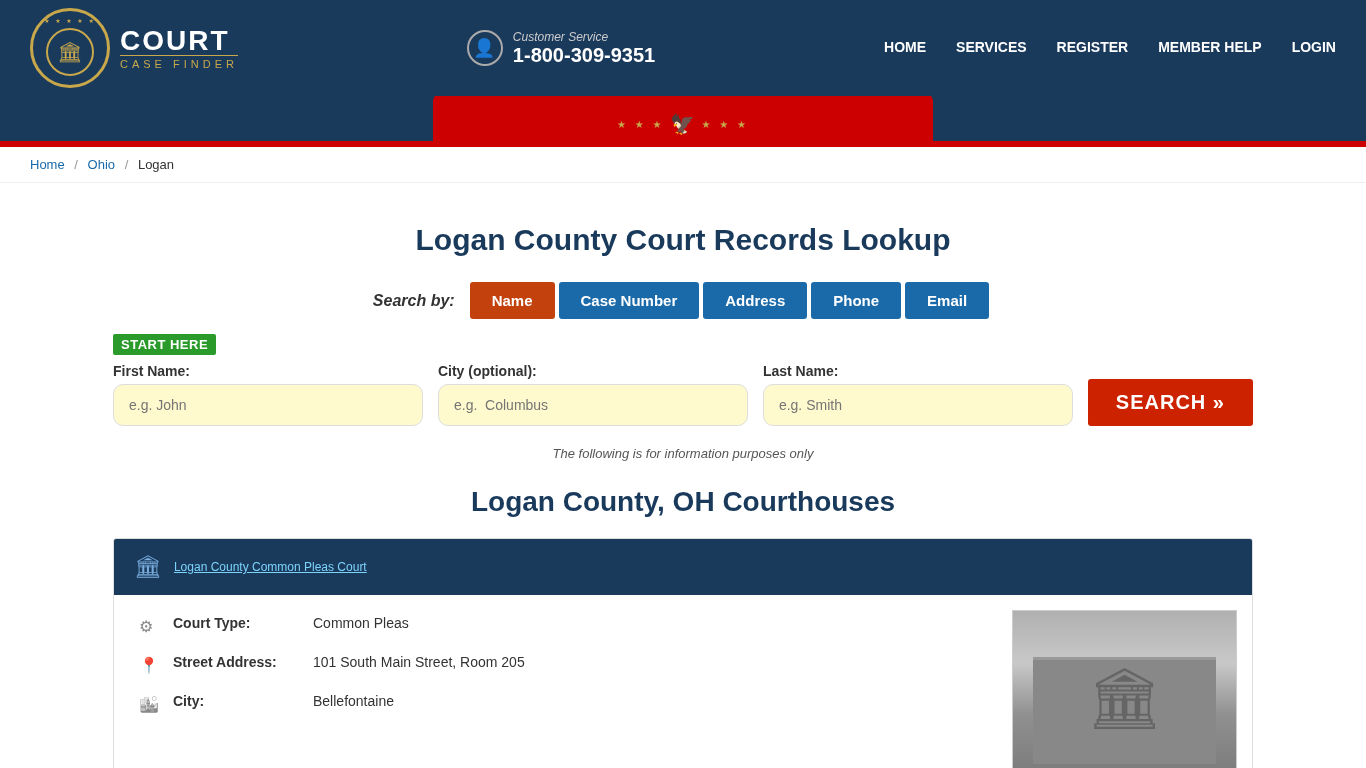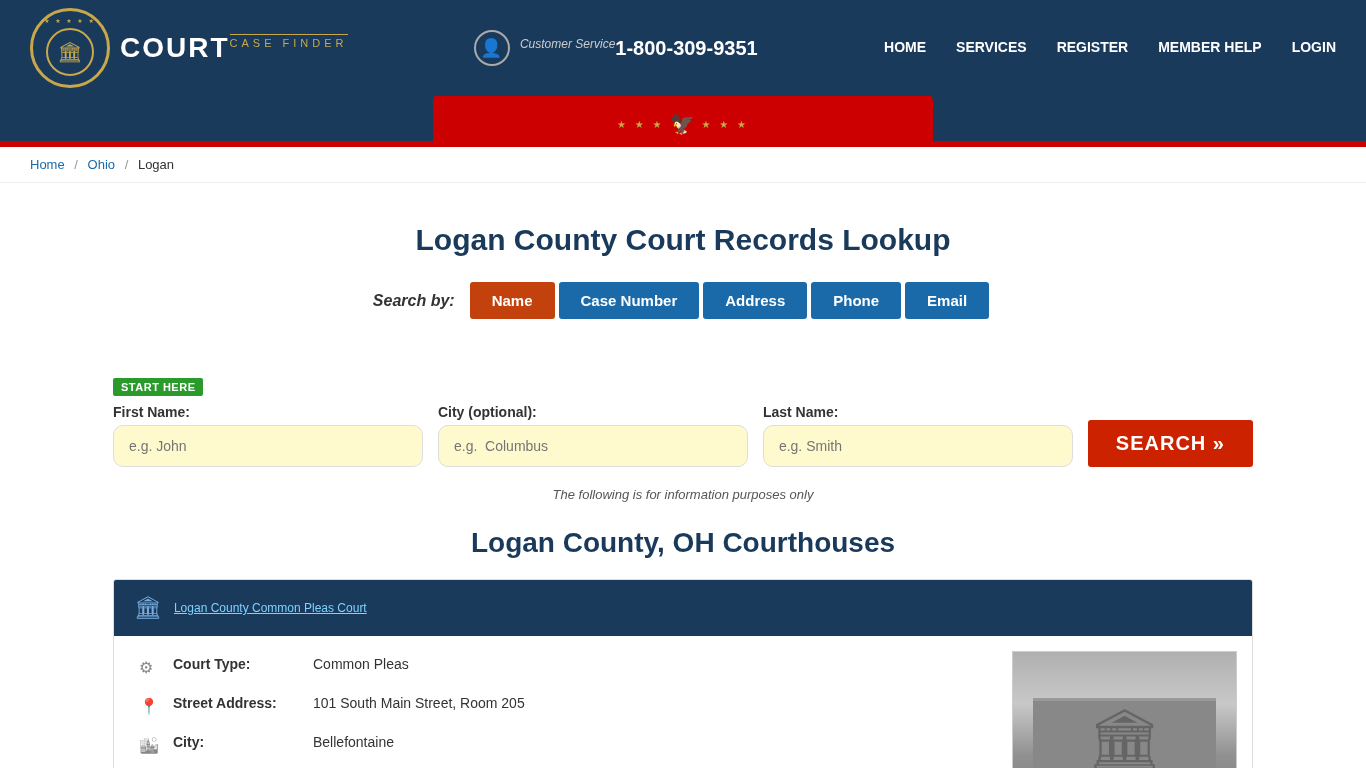--- a/index.html
+++ b/index.html
@@ -53,20 +53,21 @@
       align-items: center;
       justify-content: center;
       margin-top: 8px;
     }
     .logo-columns {
       font-size: 20px;
       color: #c8a84b;
     }
     .logo-text-block {
       display: flex;
+      flex-direction: column;
       align-items: flex-start;
     }
     .logo-court {
       font-size: 28px;
       font-weight: 900;
       color: #fff;
       letter-spacing: 2px;
       line-height: 1;
     }
     .logo-case-finder {
@@ -90,20 +91,21 @@
       border: 2px solid #aaa;
       border-radius: 50%;
       display: flex;
       align-items: center;
       justify-content: center;
       font-size: 18px;
       color: #ccc;
     }
     .cs-text {
       display: flex;
+      flex-direction: column;
     }
     .cs-label {
       font-size: 12px;
       color: #ccc;
       font-style: italic;
     }
     .cs-phone {
       font-size: 20px;
       font-weight: bold;
       color: #fff;
@@ -233,28 +235,27 @@
       margin-right: 4px;
       border-radius: 3px;
     }
     .search-tab.active {
       background: #c2410c;
     }
 
     .start-here-badge {
       background: #2a9a2a;
       color: #fff;
-      font-size: 11px;
+      font-size: 13px;
       font-weight: bold;
       padding: 3px 8px;
       border-radius: 2px;
       display: inline-block;
       margin-bottom: 8px;
       letter-spacing: 0.5px;
-      margin-top: 44px;
     }
 
     .search-fields {
       display: flex;
       align-items: flex-end;
       gap: 15px;
     }
     .field-group {
       display: flex;
       flex-direction: column;

